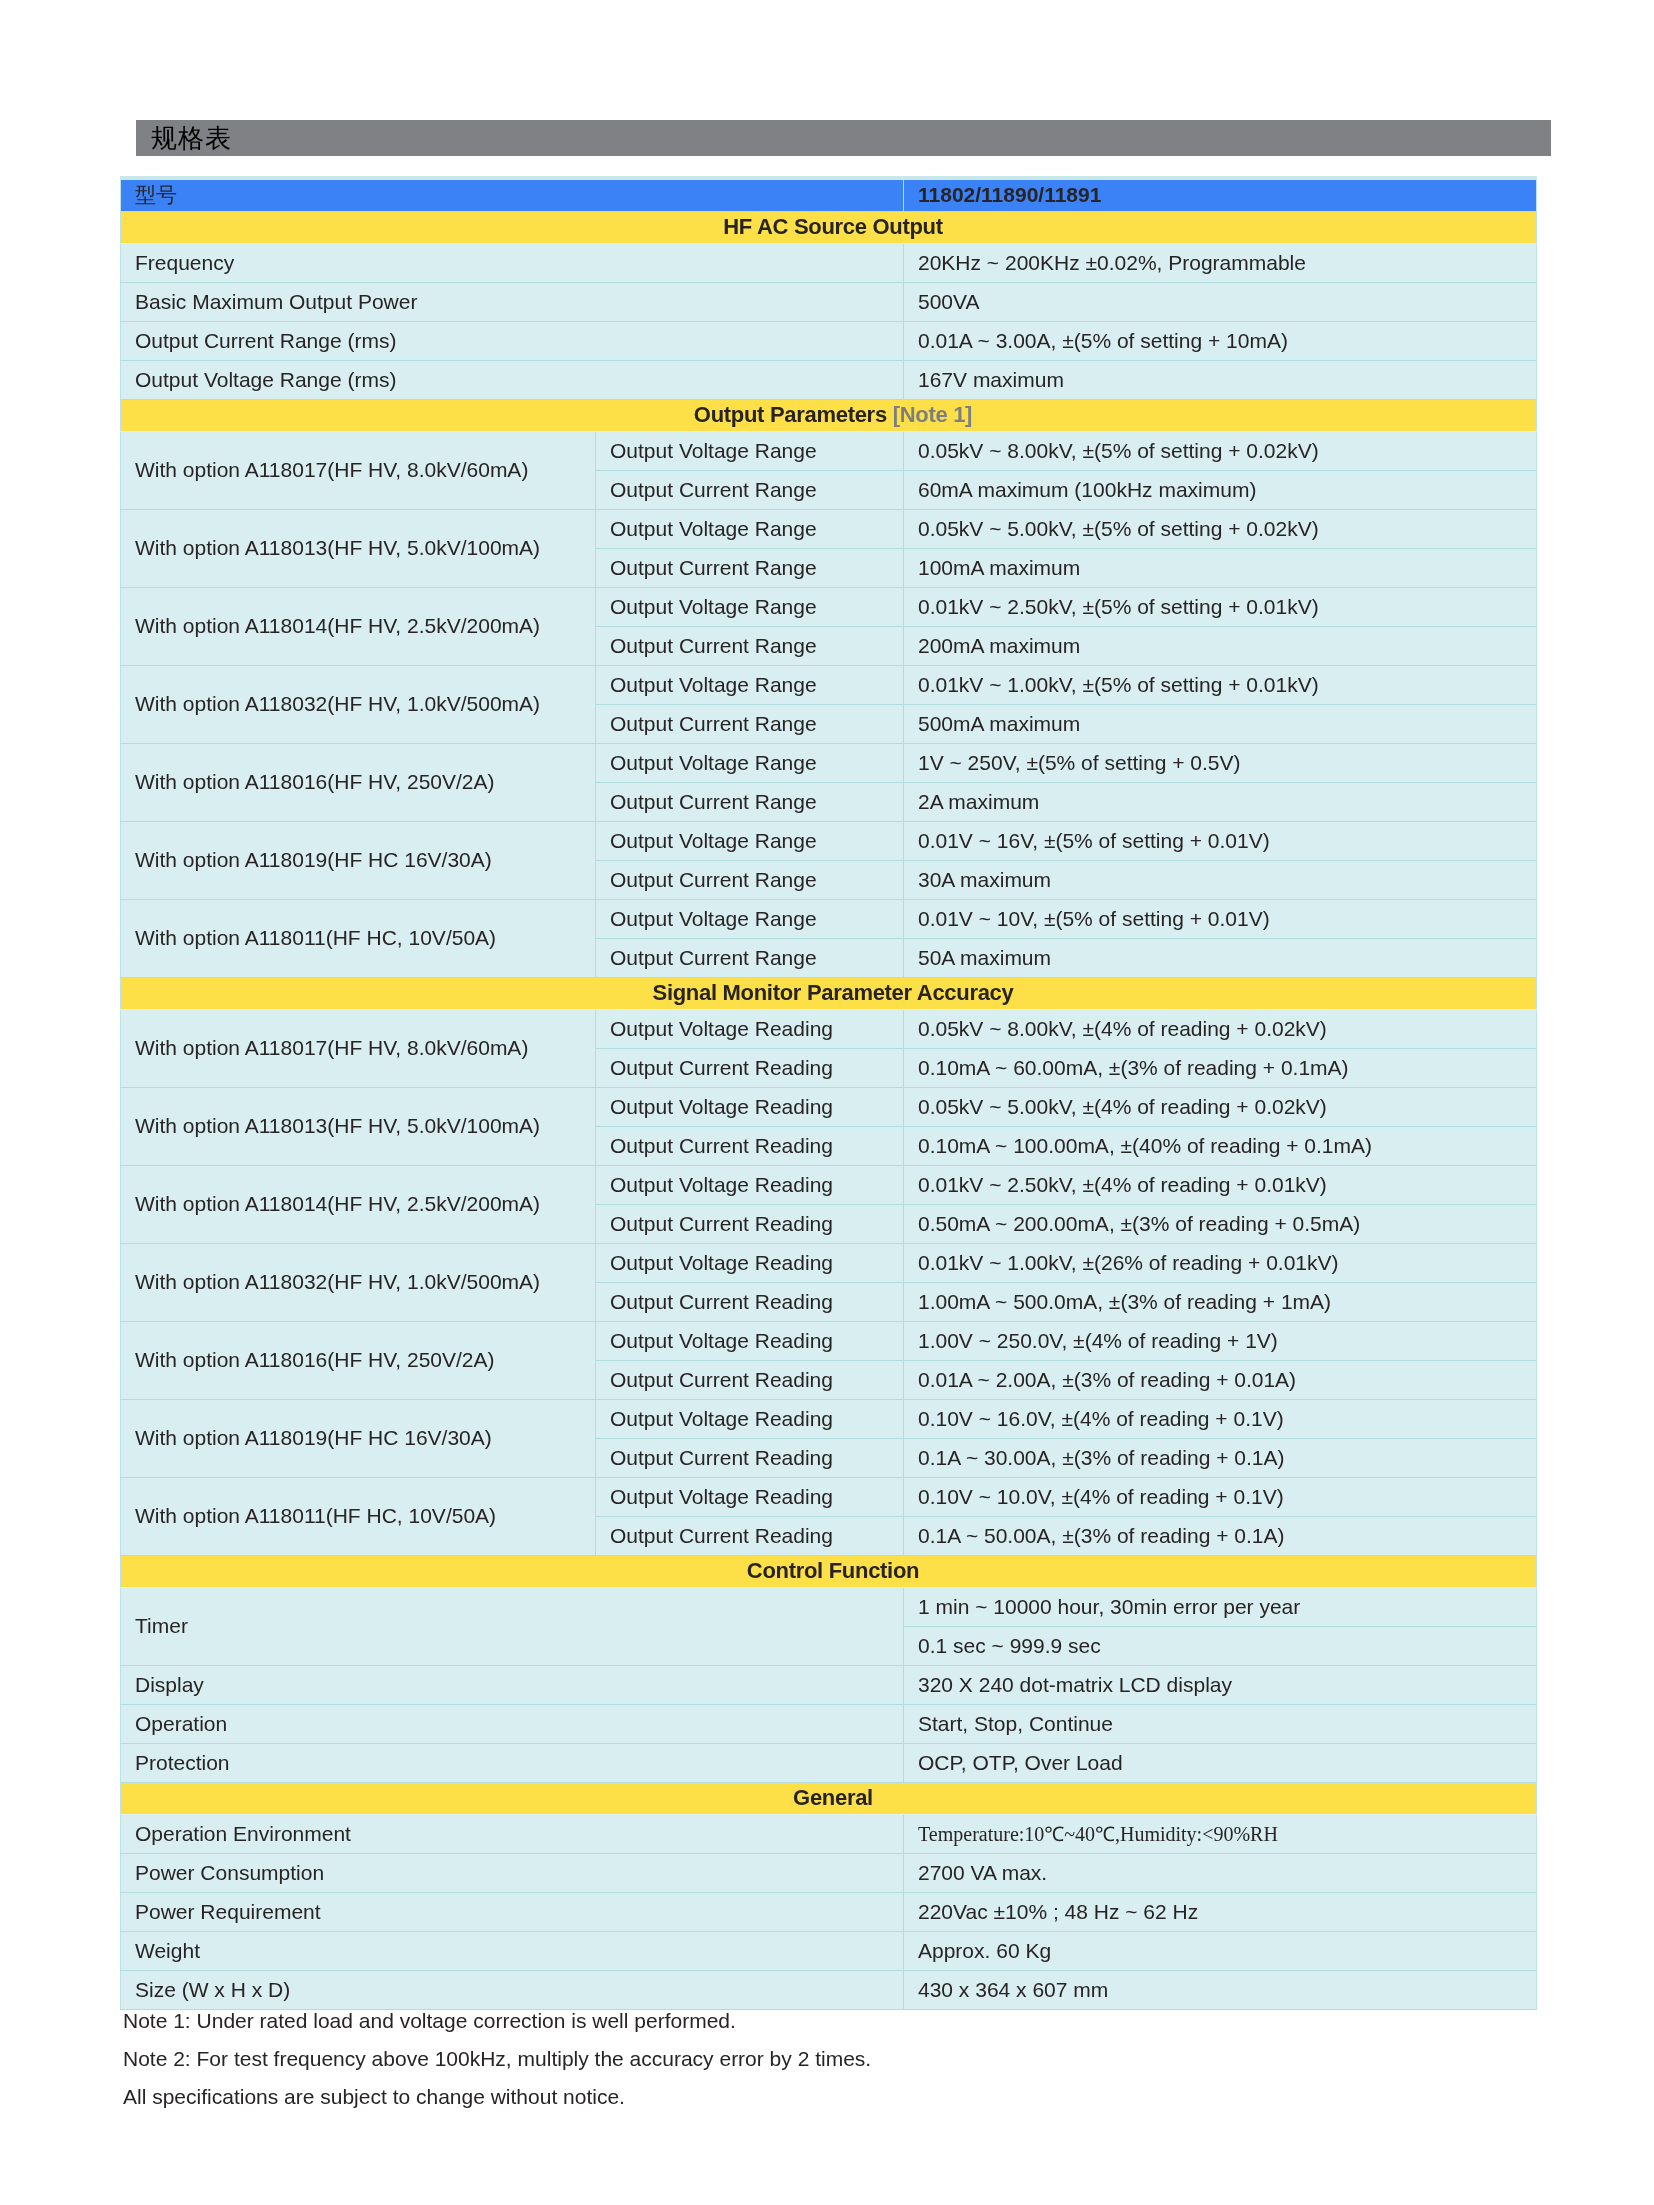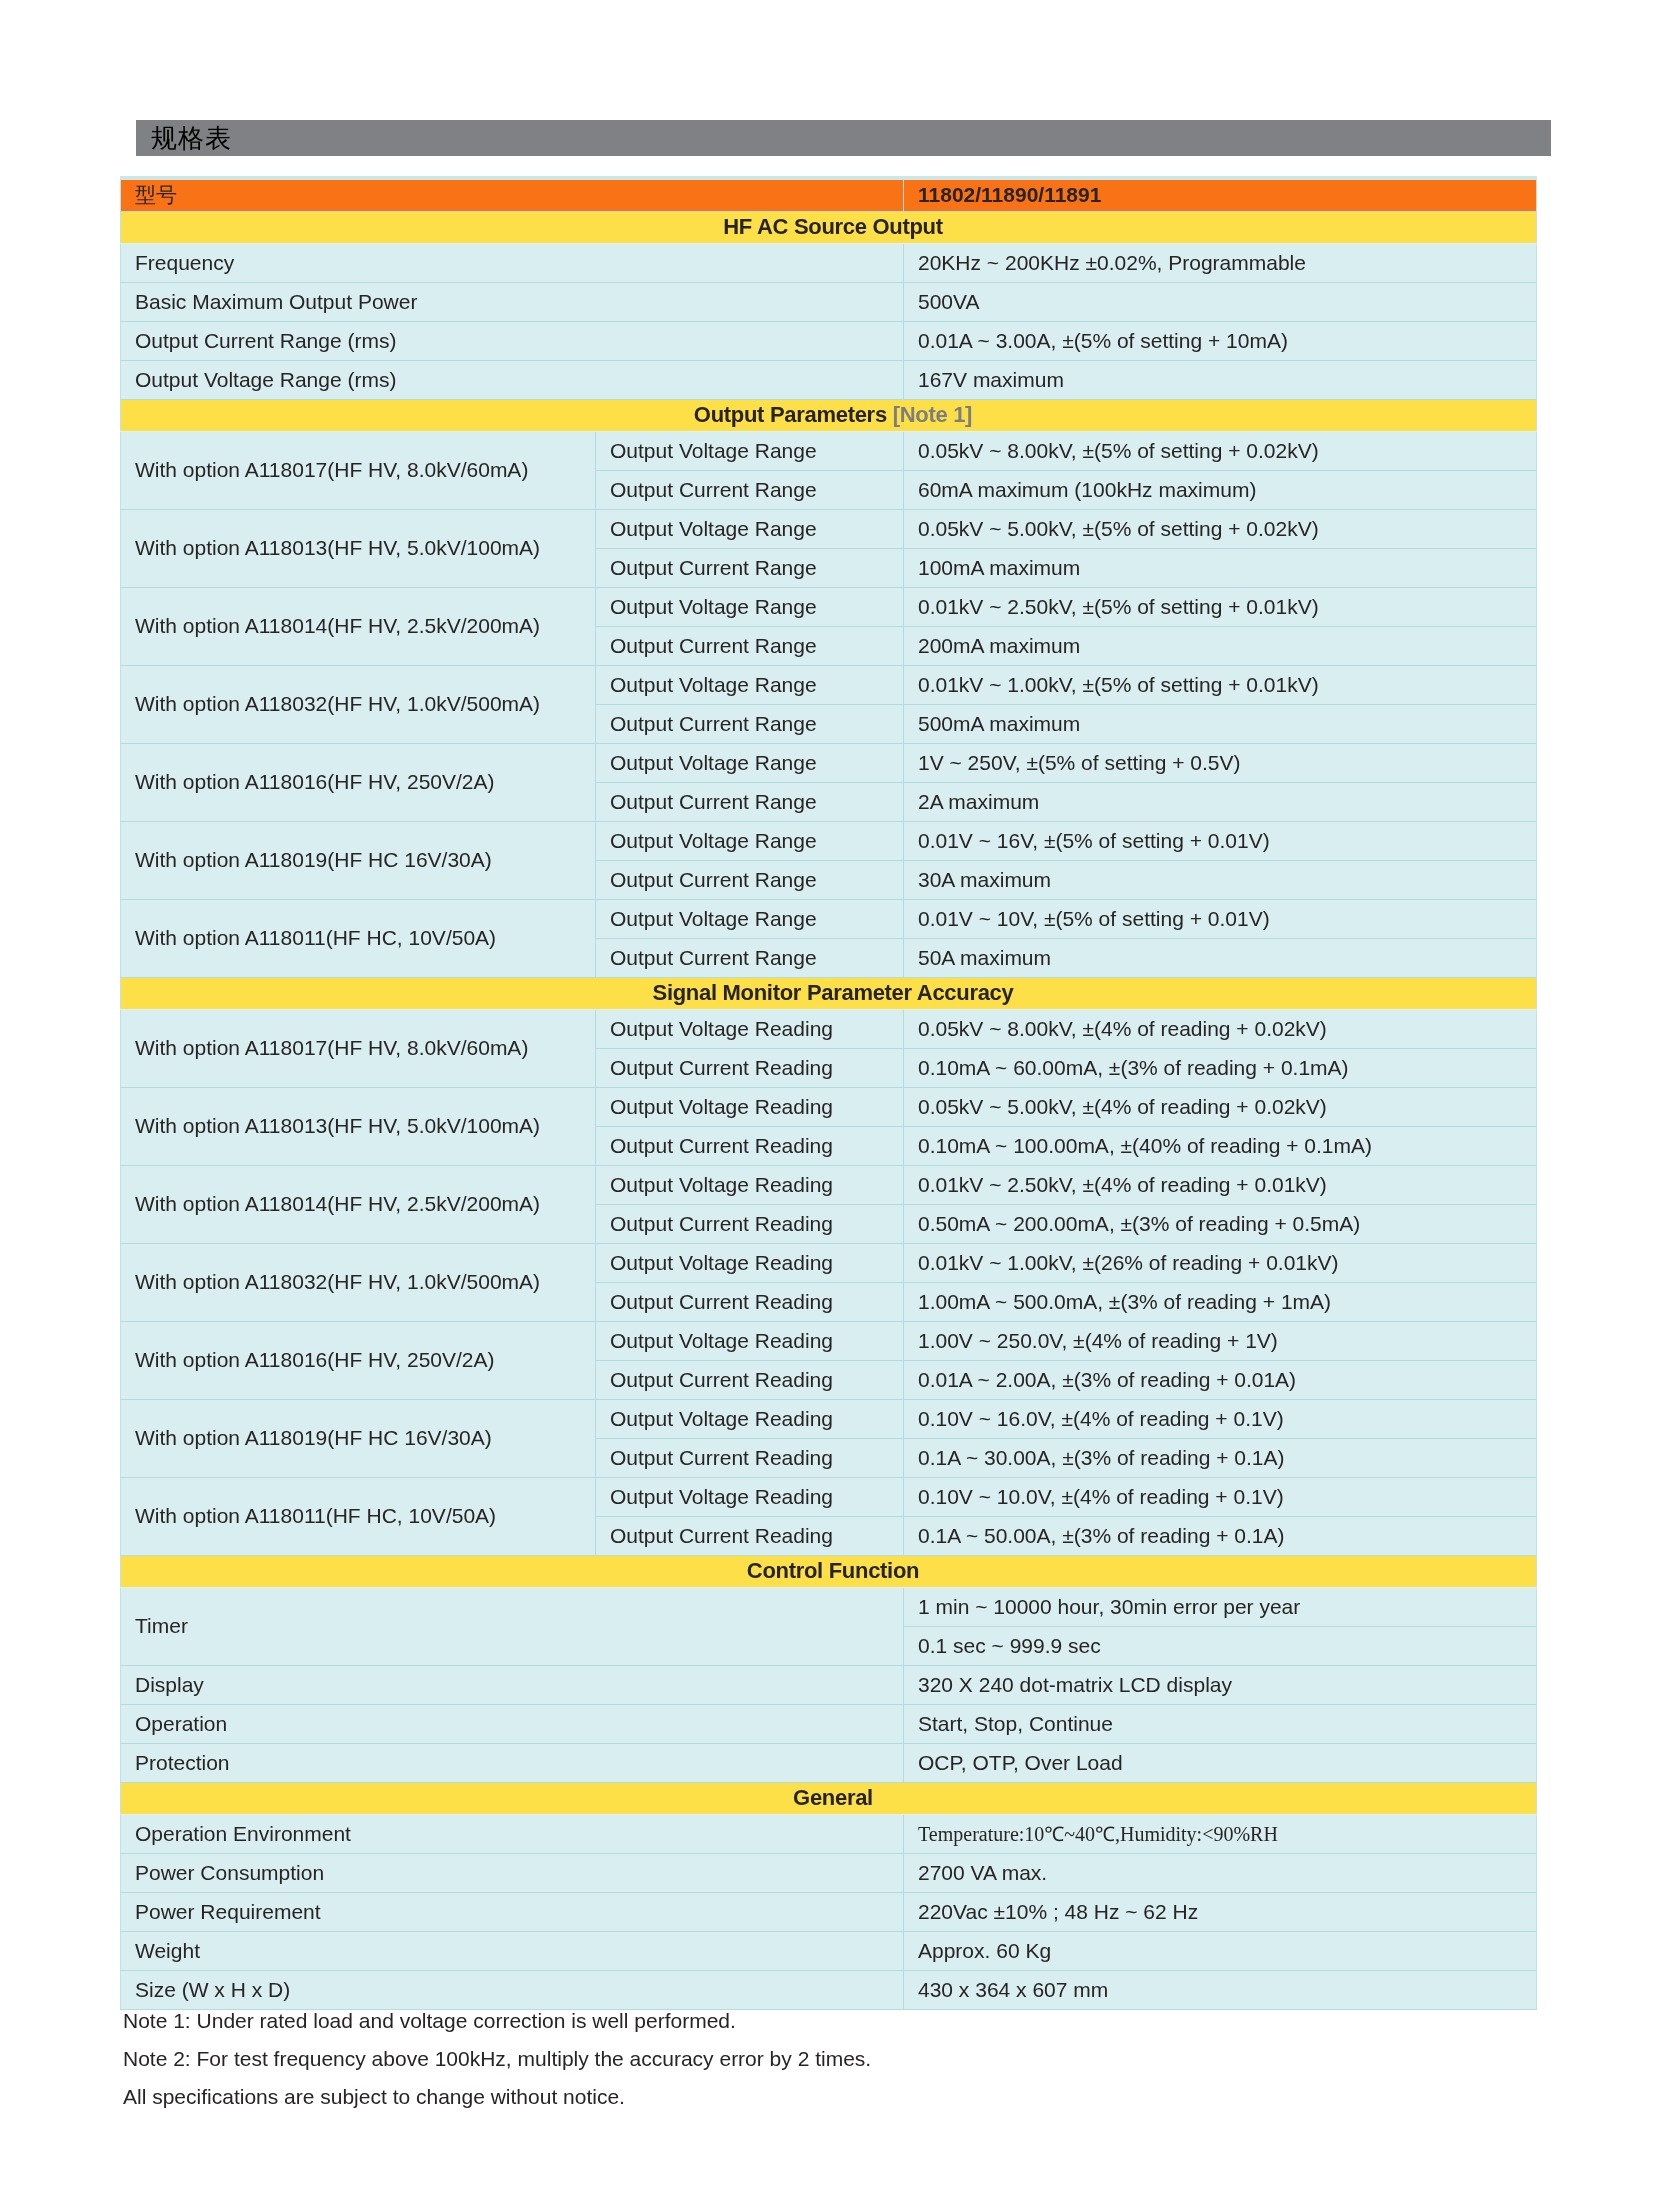--- a/index.html
+++ b/index.html
@@ -16,21 +16,21 @@
   table.spec{
     position:absolute;left:120px;top:176px;width:1415px;
     border-collapse:collapse;table-layout:fixed;
     border-top:4px solid #c9e8ea;border-left:1px solid #bfe3e5;border-right:1px solid #bfe3e5;border-bottom:1px solid #bfe3e5;
   }
   td{
     font-size:21px;color:#282425;padding:0 5px 0 14px;vertical-align:middle;
     border-bottom:1px solid #b2dde0;overflow:hidden;white-space:nowrap;
   }
   tr.model-row{height:33px;}
-  tr.model-row td{background:#f97316;}
+  tr.model-row td{background:#3b82f6;}
   tr.model-row td.cell-value{font-weight:bold;}
   tr.section-row{height:32px;}
   tr.section-row td{
     background:#fde047;font-weight:bold;font-size:22px;letter-spacing:-0.3px;
     border-bottom:1.5px solid #def2f3;
     text-align:center;
   }
   tr.data-row{height:39px;}
   tr.data-row td{background:#d9eef0;}
   td.cell-sub,td.cell-value{border-left:1px solid #b2dde0;}

